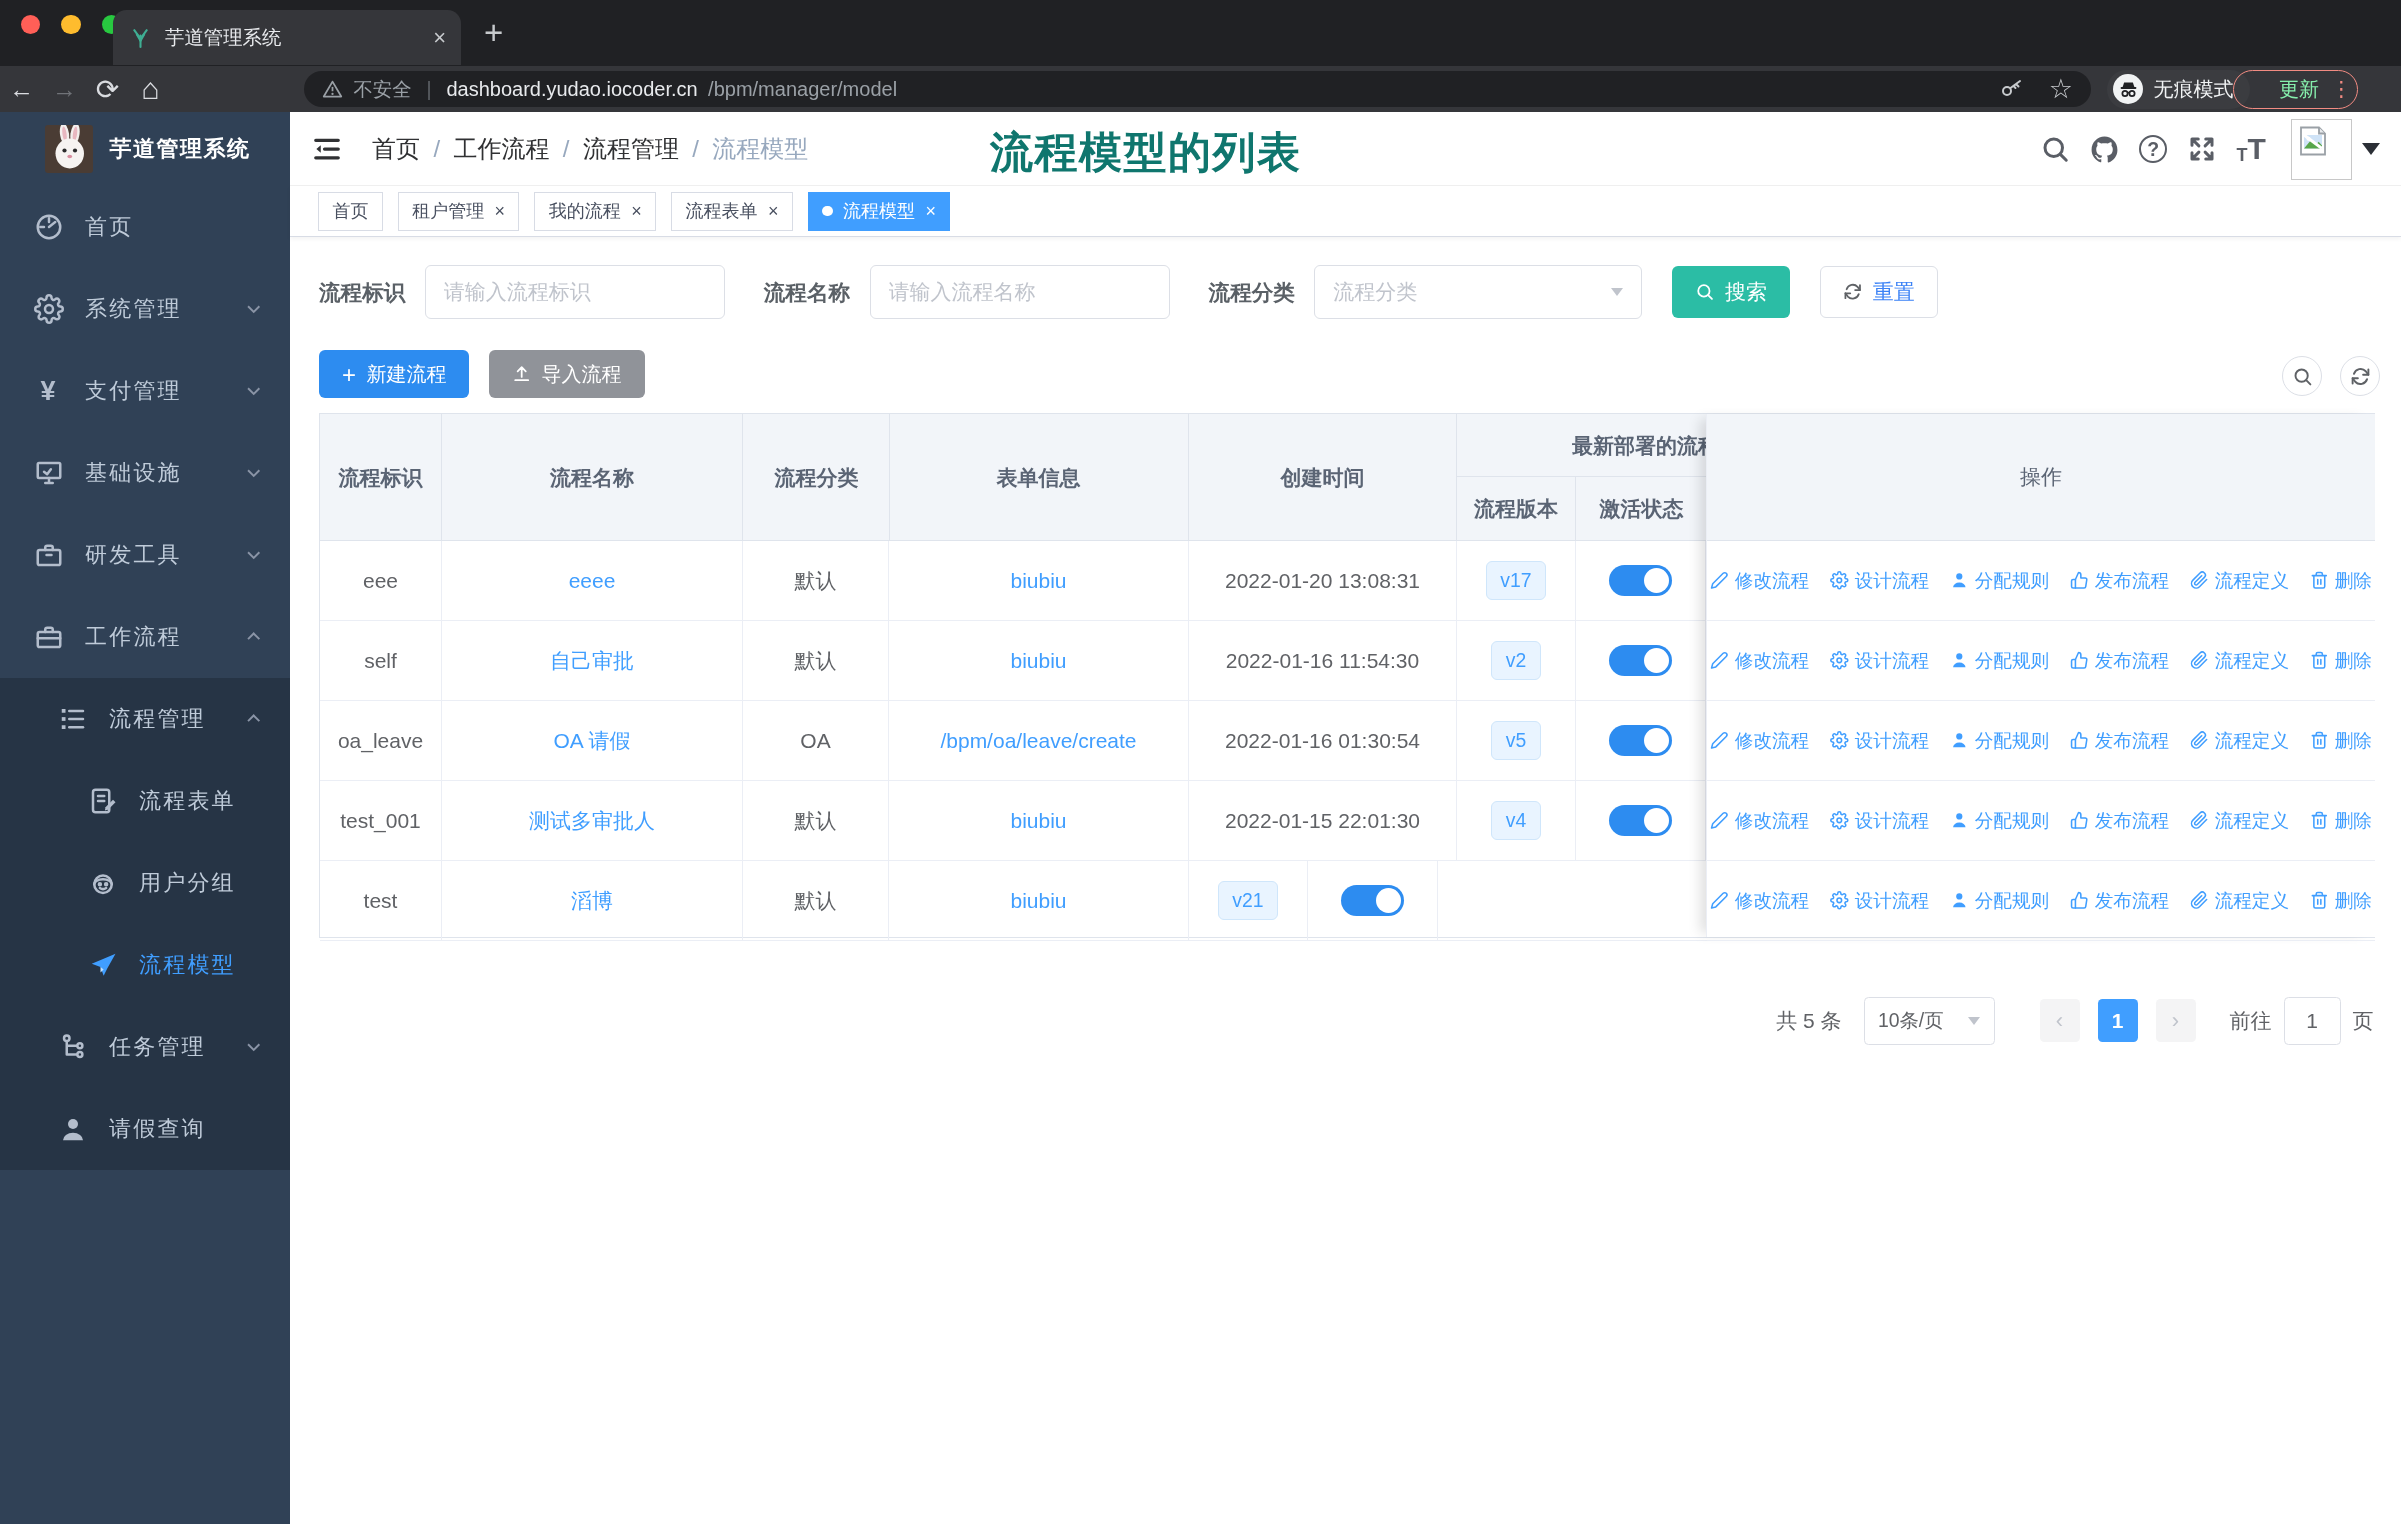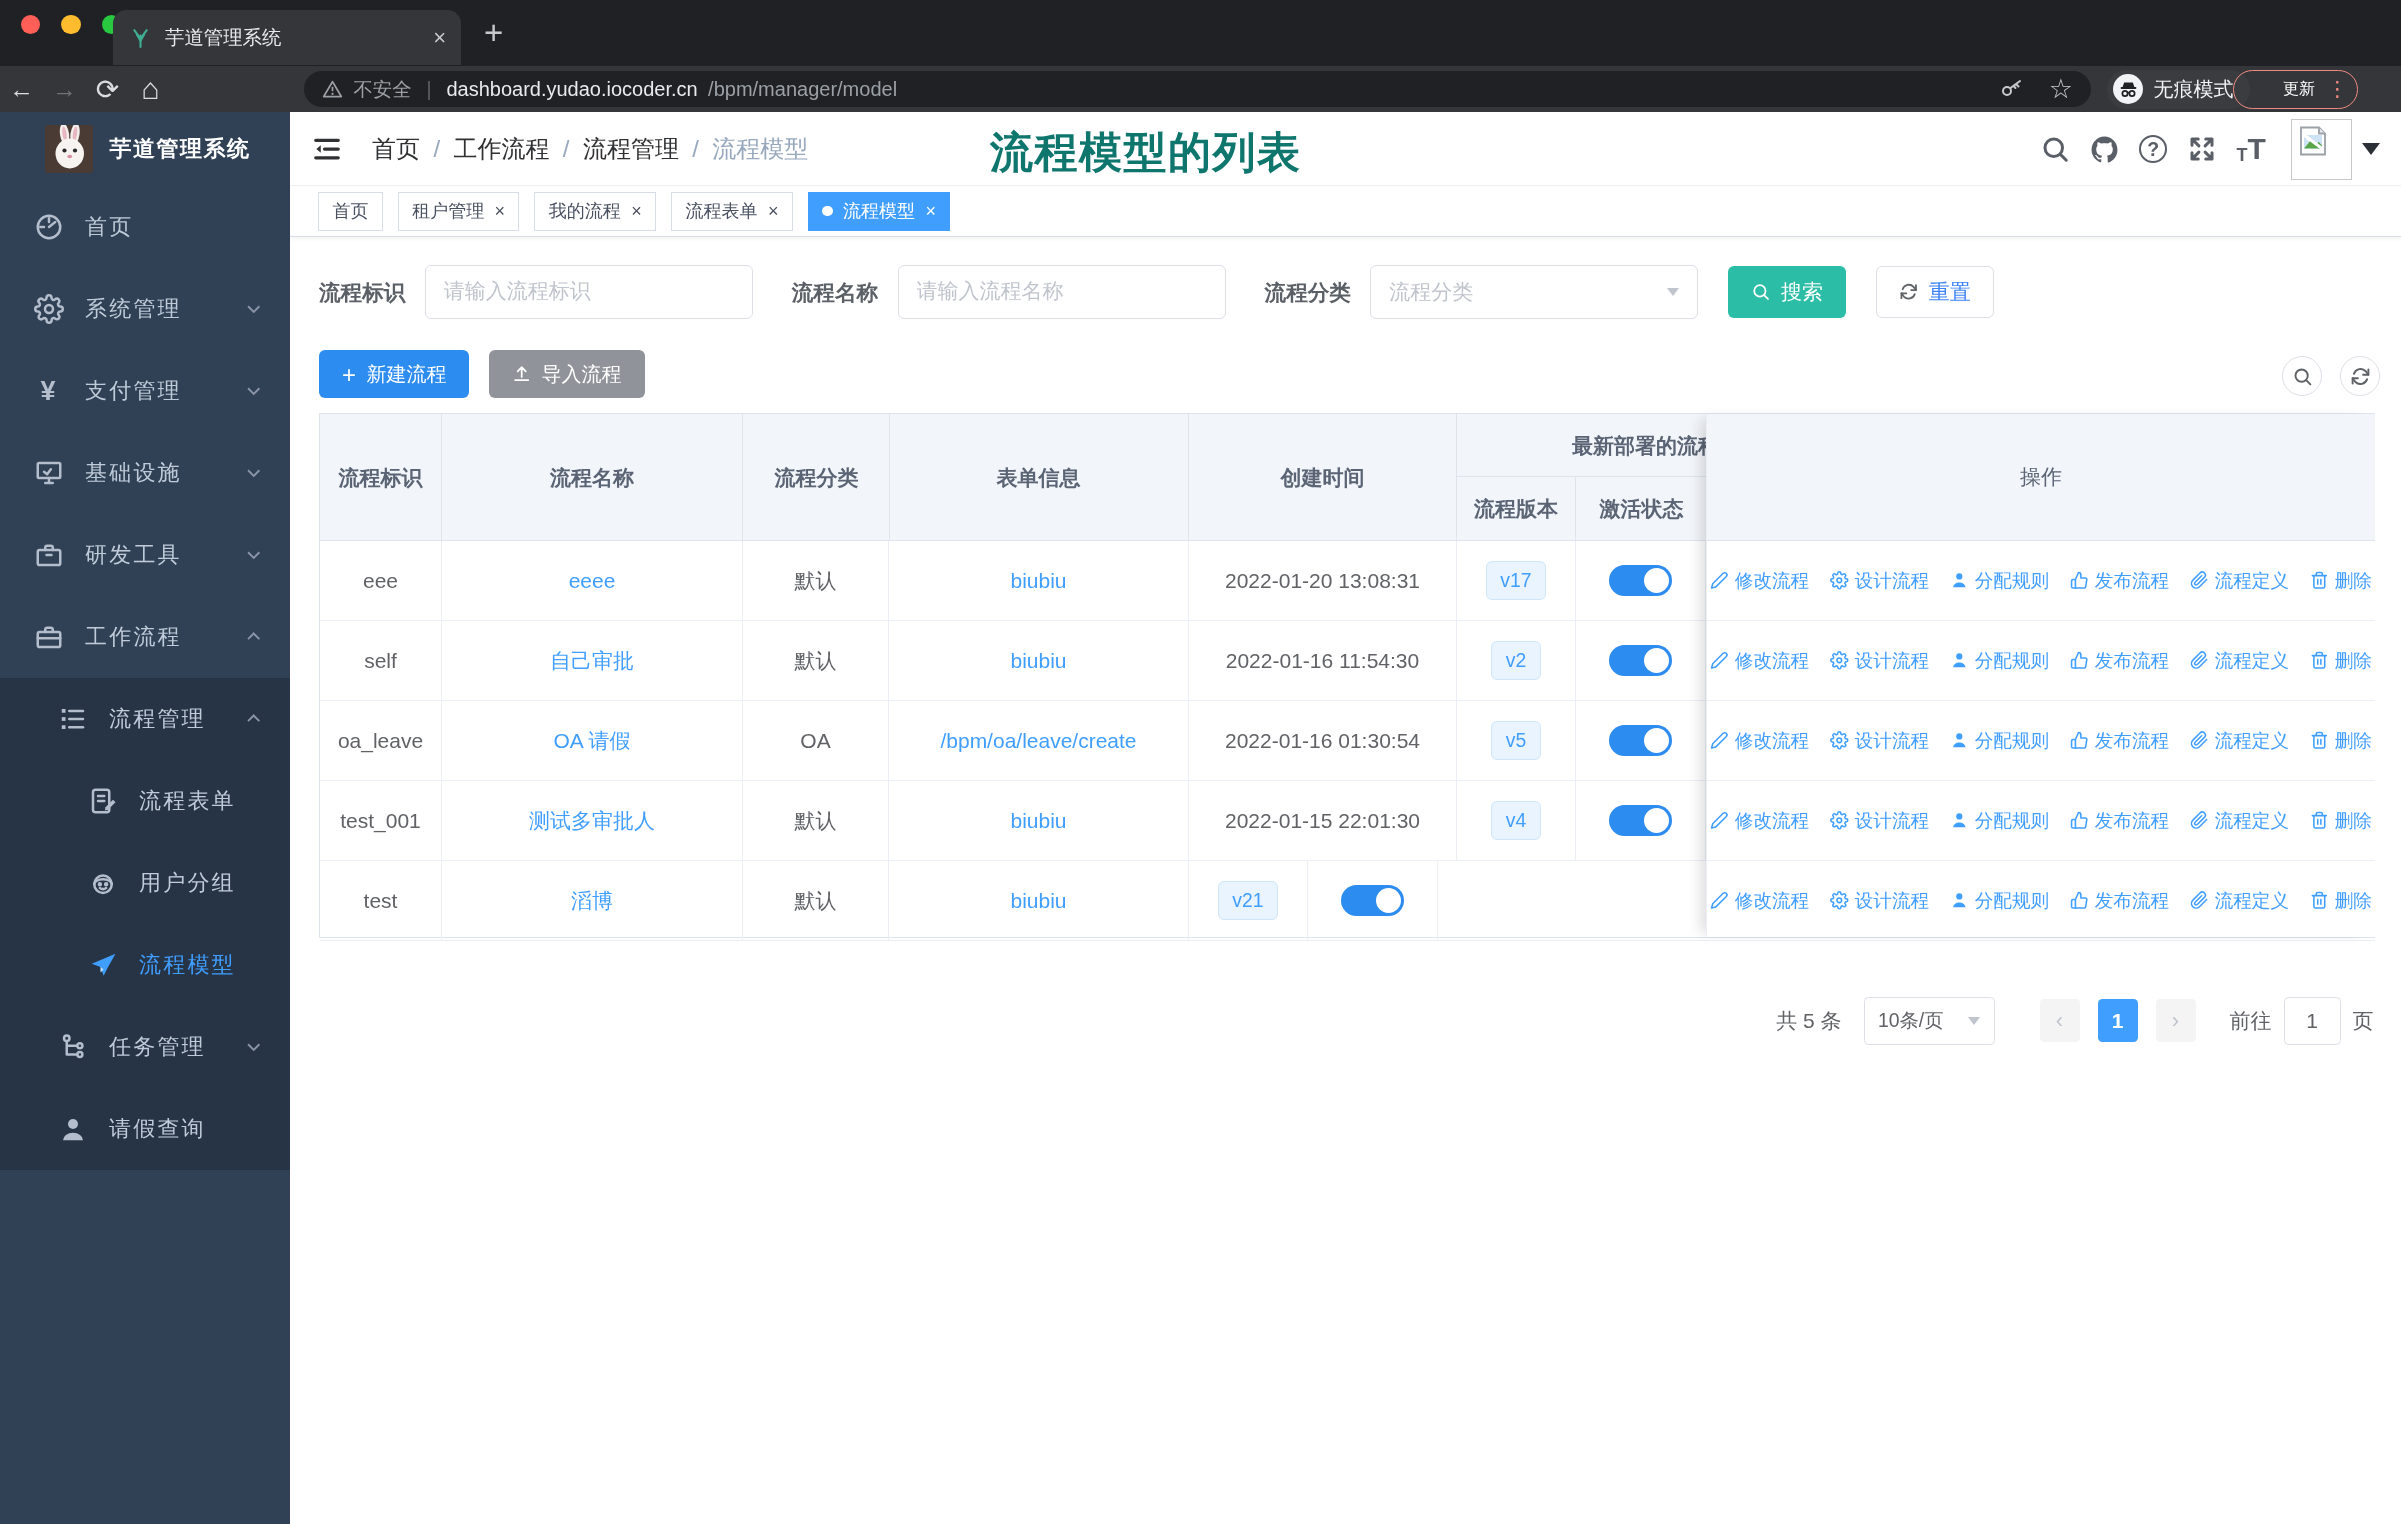--- a/index.html
+++ b/index.html
@@ -28,21 +28,21 @@
   .url-domain { color:#e8eaed; font-size:20px; }
   .url-path { color:#9aa0a6; font-size:20px; }
   .pill-right { margin-left:auto; display:flex; align-items:center; gap:25px; }
   .incog { position:absolute; left:2107px; top:3.7px; height:39px; background:#3b3c40; border-radius:19.4px;
     display:flex; align-items:center; gap:10.4px; padding:0 16.4px 0 6px; }
   .incog-circle { width:30px; height:30px; background:#f1f3f4; border-radius:50%; display:flex;
     align-items:center; justify-content:center; }
   .incog-label { color:#f1f3f4; font-size:20px; }
   .update { position:absolute; left:2233px; top:3.7px; width:125px; height:39px; border:1.5px solid #f28b82;
     border-radius:19.4px; display:flex; align-items:center; justify-content:center; gap:12px; }
-  .update-label { color:#ffffff; font-size:16px;margin-left:40px; }
+  .update-label { color:#86efac; font-size:20px;margin-left:40px; }
   .update-dots { color:#f28b82; font-size:21px; letter-spacing:0; }
 
   
   .sidebar { position:absolute; left:0; top:112px; width:290px; height:1413px; background:#304156; }
   .logo-row { height:74px; display:flex; align-items:center; gap:16.4px; padding-left:45px; }
   .logo-img { width:48px; height:48px; border-radius:3px; overflow:hidden; flex:0 0 auto; }
   .app-title { color:#fff; font-size:22px; font-weight:bold; letter-spacing:1.5px; }
   .menu-item { height:82px; display:flex; align-items:center; color:#bfcbd9; font-size:22px;
     letter-spacing:2.2px; position:relative; }
   .menu-item .mi-icon { width:30px; height:30px; flex:0 0 auto; margin-right:21px; }
@@ -84,22 +84,22 @@
   .tag { height:39px; border:0.7px solid #d8dce5; background:#fff; color:#495060; font-size:18px;
     display:inline-flex; align-items:center; gap:10.4px; padding:0 13.4px; }
   .tag .tag-x { font-size:18px; color:#495060; }
   .tag.active { background:#409eff; border-color:#409eff; color:#fff; }
   .tag.active .tag-x { color:#fff; }
   .tag-dot { width:10.4px; height:10.4px; background:#fff; border-radius:50%; }
 
   
   .filters { position:absolute; left:319px; top:265px; height:54px; display:flex; align-items:center; }
   .f-label { font-size:21.6px; color:#5a6066; font-weight:bold; margin-right:19.4px; white-space:nowrap; }
-  .f-input { width:328px; height:54px; border:0.7px solid #dcdfe6; border-radius:6px; font-size:21px;
-    padding:0 18px; color:#606266; outline:none; background:#fff;font-family:Liberation Mono, monospace; }
+  .f-input { width:300px; height:54px; border:0.7px solid #dcdfe6; border-radius:6px; font-size:21px;
+    padding:0 18px; color:#606266; outline:none; background:#fff; }
   .f-input::placeholder { color:#c0c4cc; }
   .f-group { display:flex; align-items:center; margin-right:39px; }
   .f-select { width:328px; height:54px; border:0.7px solid #dcdfe6; border-radius:6px; display:flex;
     align-items:center; justify-content:space-between; padding:0 18px; }
   .f-select .ph { color:#c0c4cc; font-size:21px; }
   .btn { height:52px; border-radius:6px; display:inline-flex; align-items:center; justify-content:center;
     gap:10.4px; font-size:21px; padding:0 22px; border:0.7px solid transparent; }
   .btn-search { background:#2bbda5; color:#fff; margin-right:30px; }
   .btn-reset { background:#fff; color:#3b82f6; border-color:#dcdfe6; }
 

